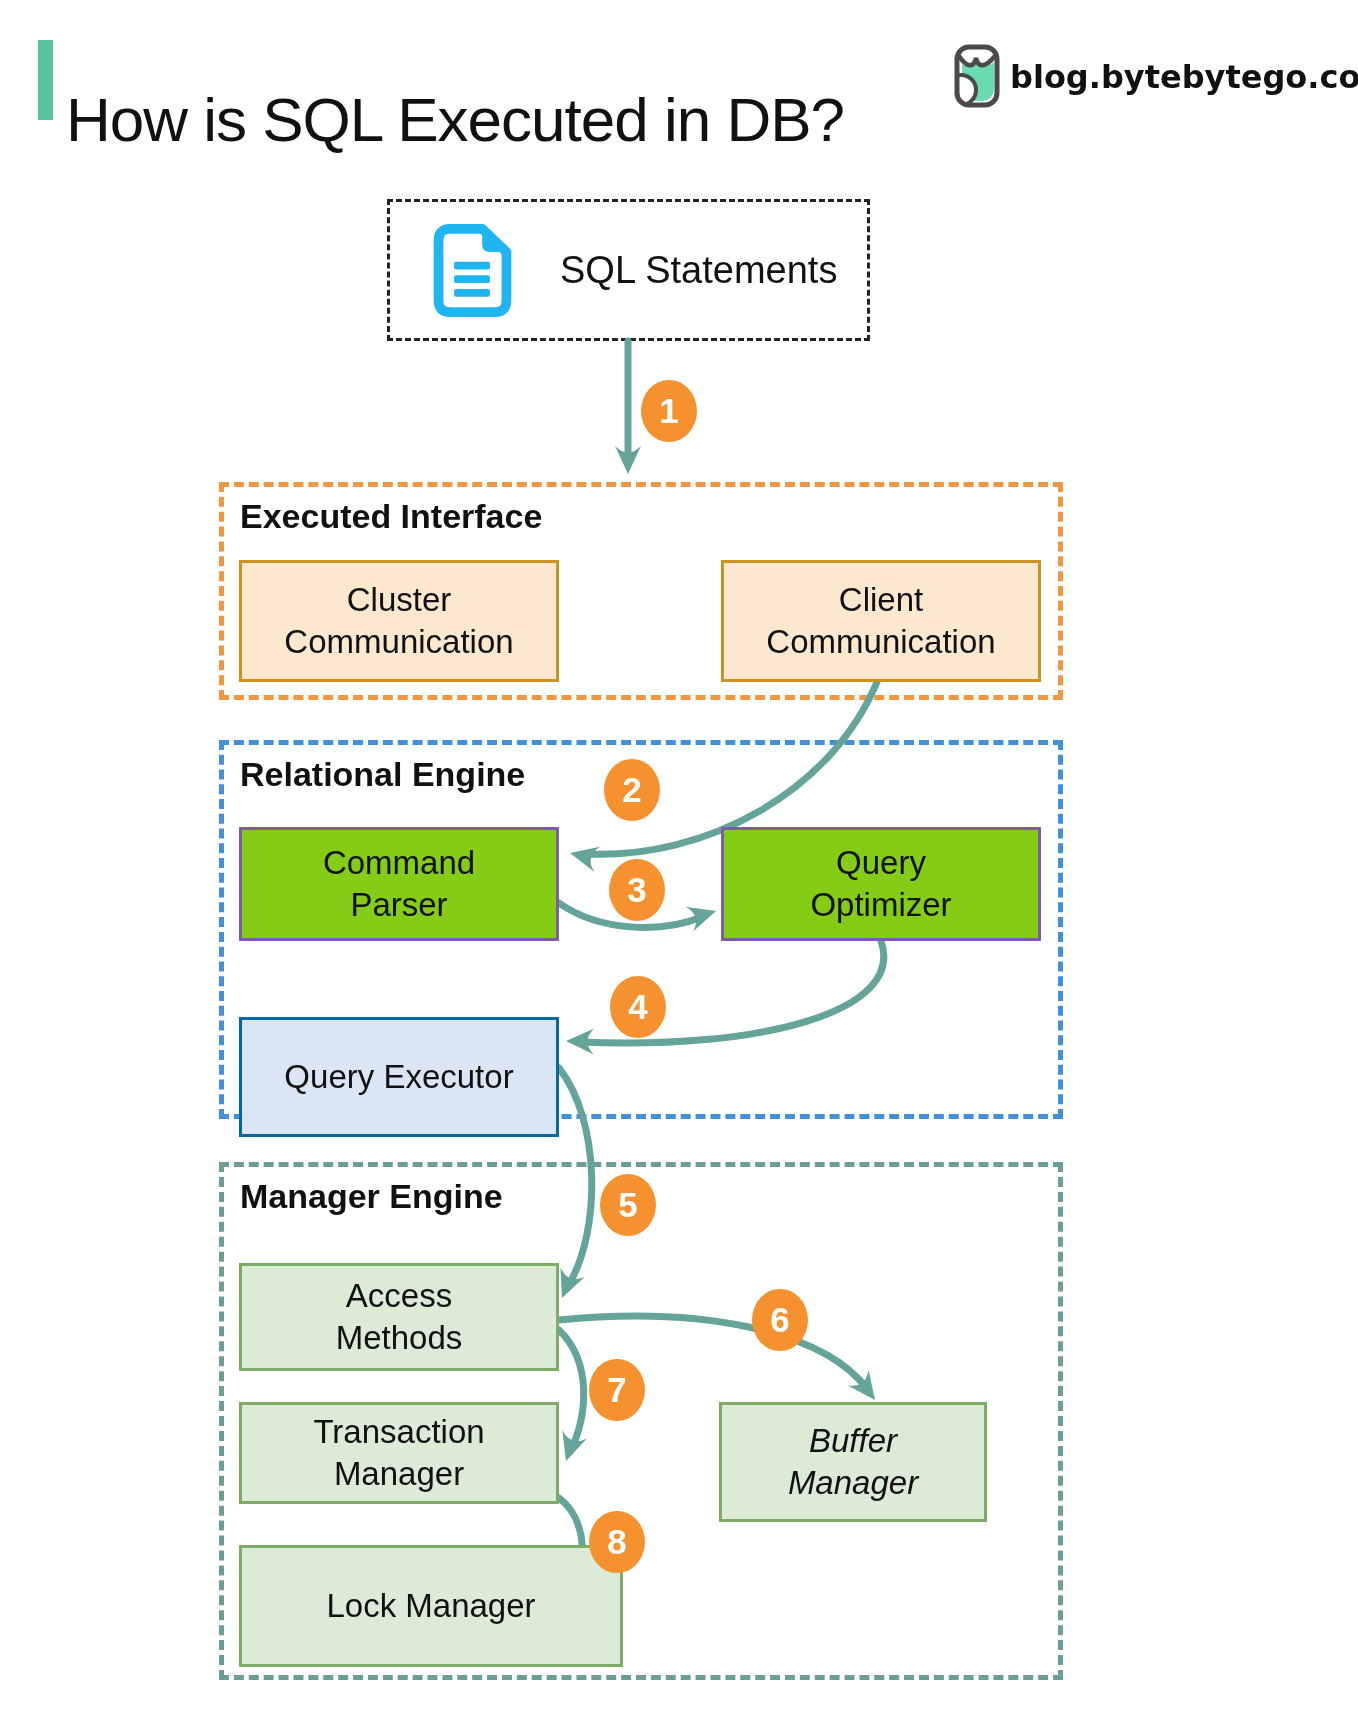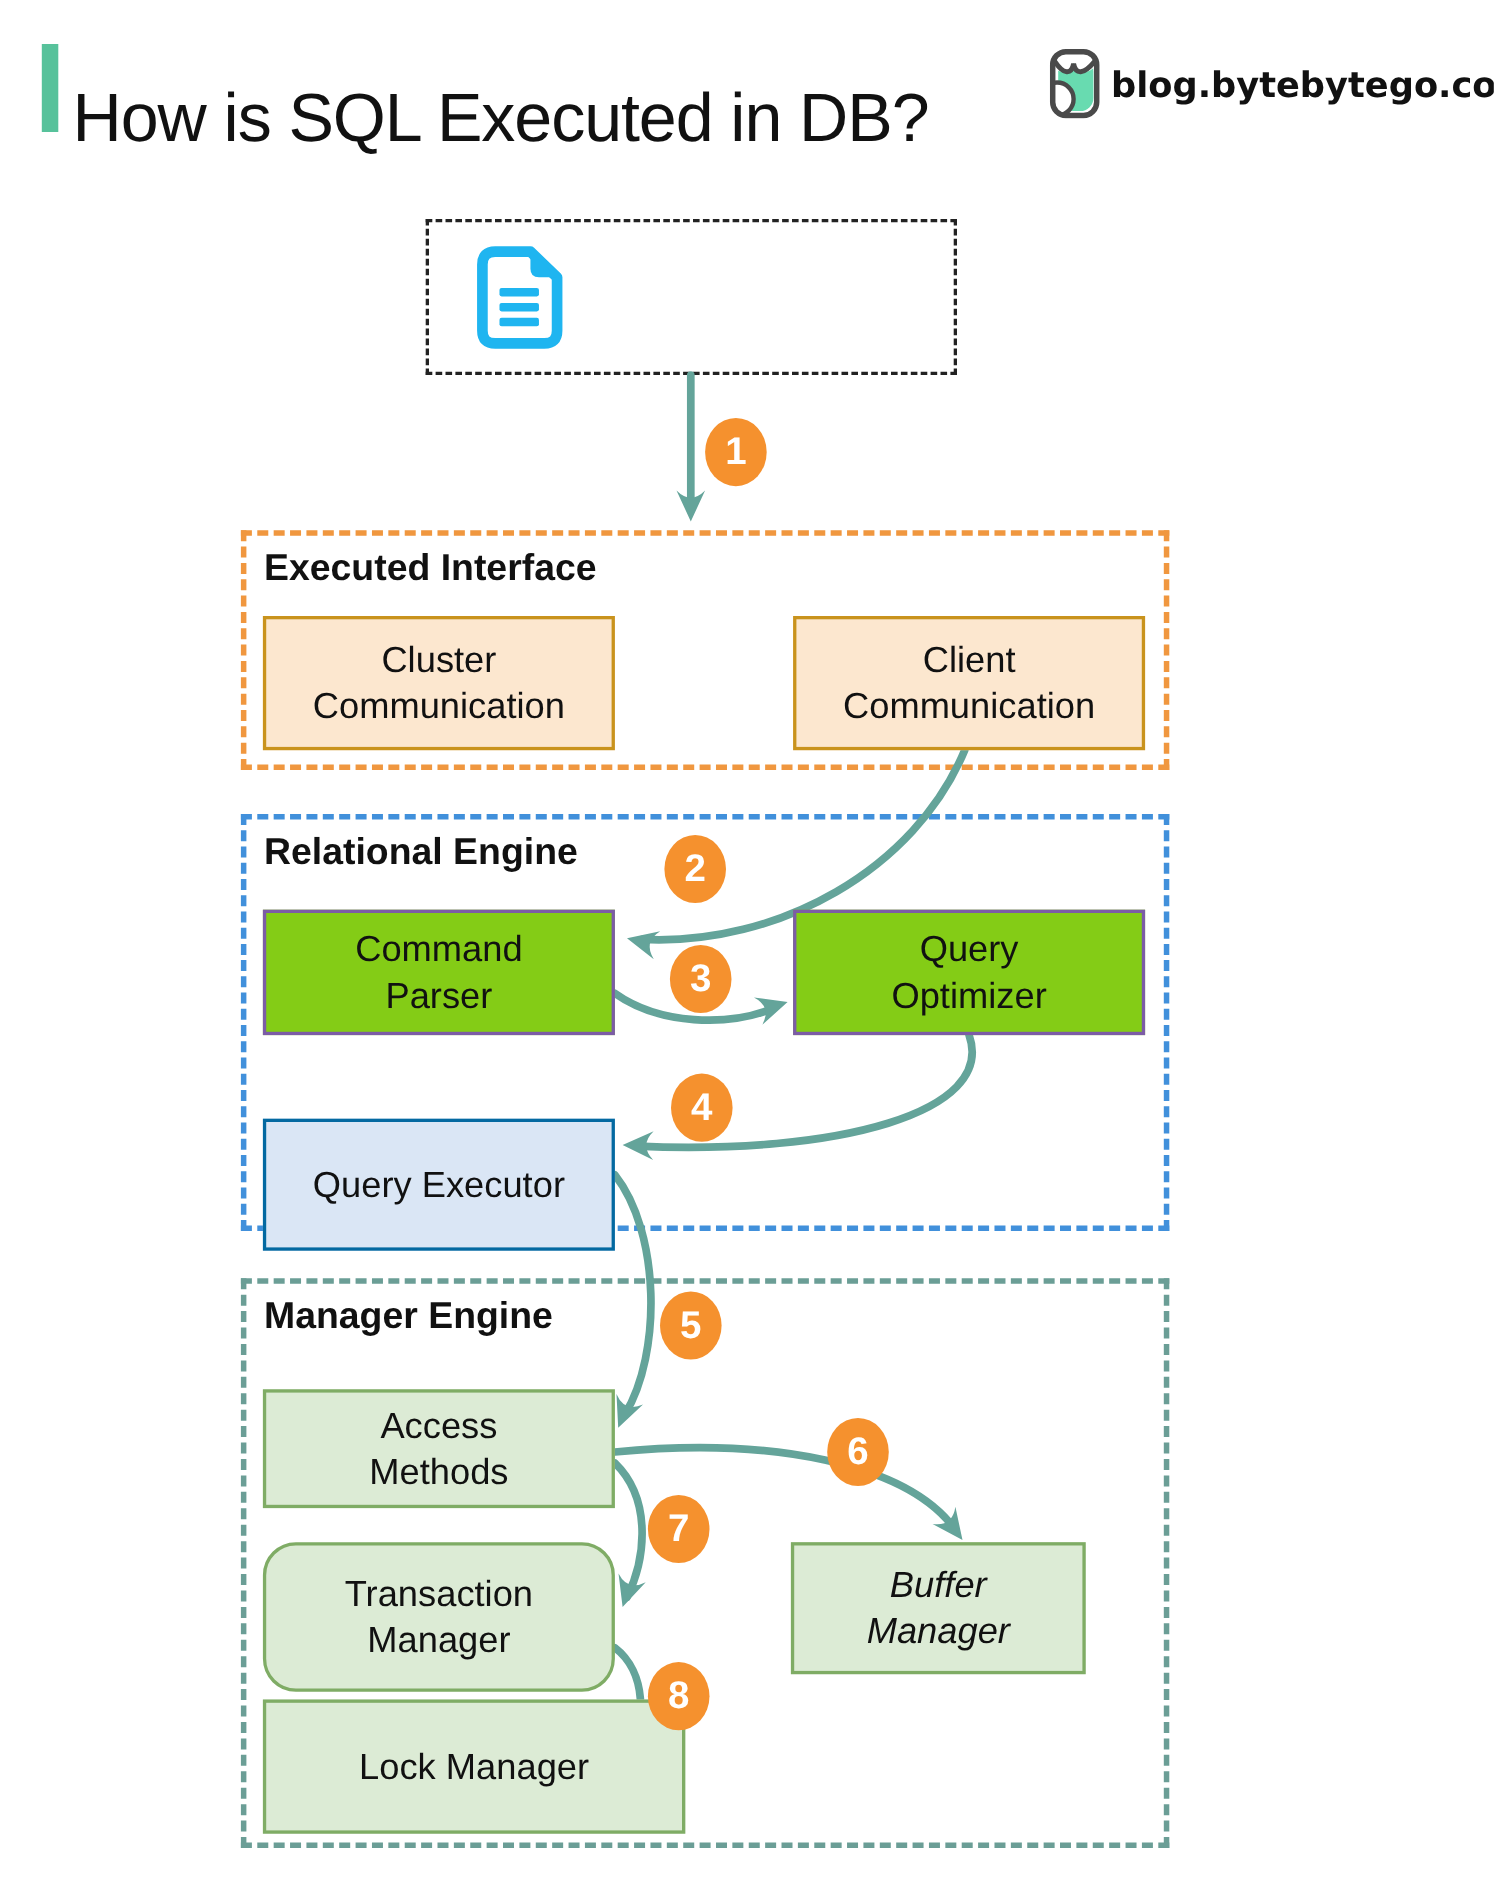--- a/index.html
+++ b/index.html
@@ -2,21 +2,21 @@
 <html><head>
 <meta charset="utf-8">
 <style>
   html,body{margin:0;padding:0;}
   body{
     width:1358px;height:1722px;position:relative;background:#ffffff;
     font-family:"Liberation Sans",sans-serif;color:#111;overflow:hidden;
   }
   
   .accent-bar{position:absolute;left:38px;top:40px;width:15px;height:80px;background:#57C29B;}
-  .page-title{position:absolute;left:66px;top:20px;font-size:62px;font-weight:500;
+  .page-title{position:absolute;left:66px;top:32px;font-size:62px;font-weight:500;
     letter-spacing:-1px;line-height:92px;white-space:nowrap;}
   .brand{position:absolute;left:1010px;top:57px;font-family:"DejaVu Sans",sans-serif;
     font-weight:bold;font-size:32px;line-height:40px;white-space:nowrap;}
   .logo{position:absolute;left:954px;top:44px;}
   
   .source-box{position:absolute;left:387px;top:199px;width:483px;height:142px;
     border:3px dashed #222;box-sizing:border-box;display:flex;align-items:center;}
   .source-box .doc-icon{position:absolute;left:34px;top:20px;}
   .source-box .src-label{position:absolute;left:170px;top:0;height:100%;display:flex;
     align-items:center;font-size:38px;}
@@ -32,21 +32,21 @@
   .n-peach{background:#FCE7CF;border:3px solid #C9931D;}
   .n-purple{background:#84cc16;border:3px solid #7C5CA6;align-items:center;}
   .n-blue{background:#DAE6F5;border:3px solid #0369a1;margin-top:36px;}
   .n-green{background:#DCEBD5;border:3px solid #7FAC65;}
   .n-cluster{left:239px;top:560px;width:320px;height:122px;}
   .n-client{left:721px;top:560px;width:320px;height:122px;}
   .n-parser{left:239px;top:827px;width:320px;height:114px;}
   .n-optimizer{left:721px;top:827px;width:320px;height:114px;}
   .n-executor{left:239px;top:981px;width:320px;height:120px;}
   .n-access{left:239px;top:1263px;width:320px;height:108px;}
-  .n-transaction{left:239px;top:1402px;width:320px;height:136px;border-radius:30px;}
+  .n-transaction{left:239px;top:1402px;width:320px;height:102px;}
   .n-buffer{left:719px;top:1402px;width:268px;height:120px;font-style:italic;}
   .n-lock{left:239px;top:1545px;width:384px;height:122px;}
   
   .arrow-layer{position:absolute;left:0;top:0;pointer-events:none;}
   .step-badge{position:absolute;width:56px;height:62px;border-radius:50%;background:#F5912E;
     color:#fff;font-size:35px;font-weight:bold;display:flex;align-items:center;justify-content:center;}
 </style>
 </head>
 <body>
 
@@ -75,20 +75,21 @@
 <div class="source-box">
   <span class="doc-icon">
     <svg width="97" height="97" viewBox="0 0 100 100">
       <path d="M27,7 H60 L85,31 V81 Q85,93 73,93 H27 Q15,93 15,81 V19 Q15,7 27,7 Z" fill="#ffffff" stroke="#1FB5F0" stroke-width="10" stroke-linejoin="round"></path>
       <path d="M60,7 L60,23 Q60,31 68,31 L85,31 Z" fill="#1FB5F0"></path>
       <rect x="31" y="41" width="37" height="8" rx="2" fill="#1FB5F0"></rect>
       <rect x="31" y="55" width="37" height="8" rx="2" fill="#1FB5F0"></rect>
       <rect x="31" y="69" width="37" height="8" rx="2" fill="#1FB5F0"></rect>
     </svg>
   </span>
+  <span class="src-label">SQL Statements</span>
 </div>
 
 <div class="section sec-network">
   <div class="section-title">Executed Interface</div>
 </div>
 <div class="section sec-relational">
   <div class="section-title">Relational Engine</div>
 </div>
 <div class="section sec-storage">
   <div class="section-title">Manager Engine</div>

